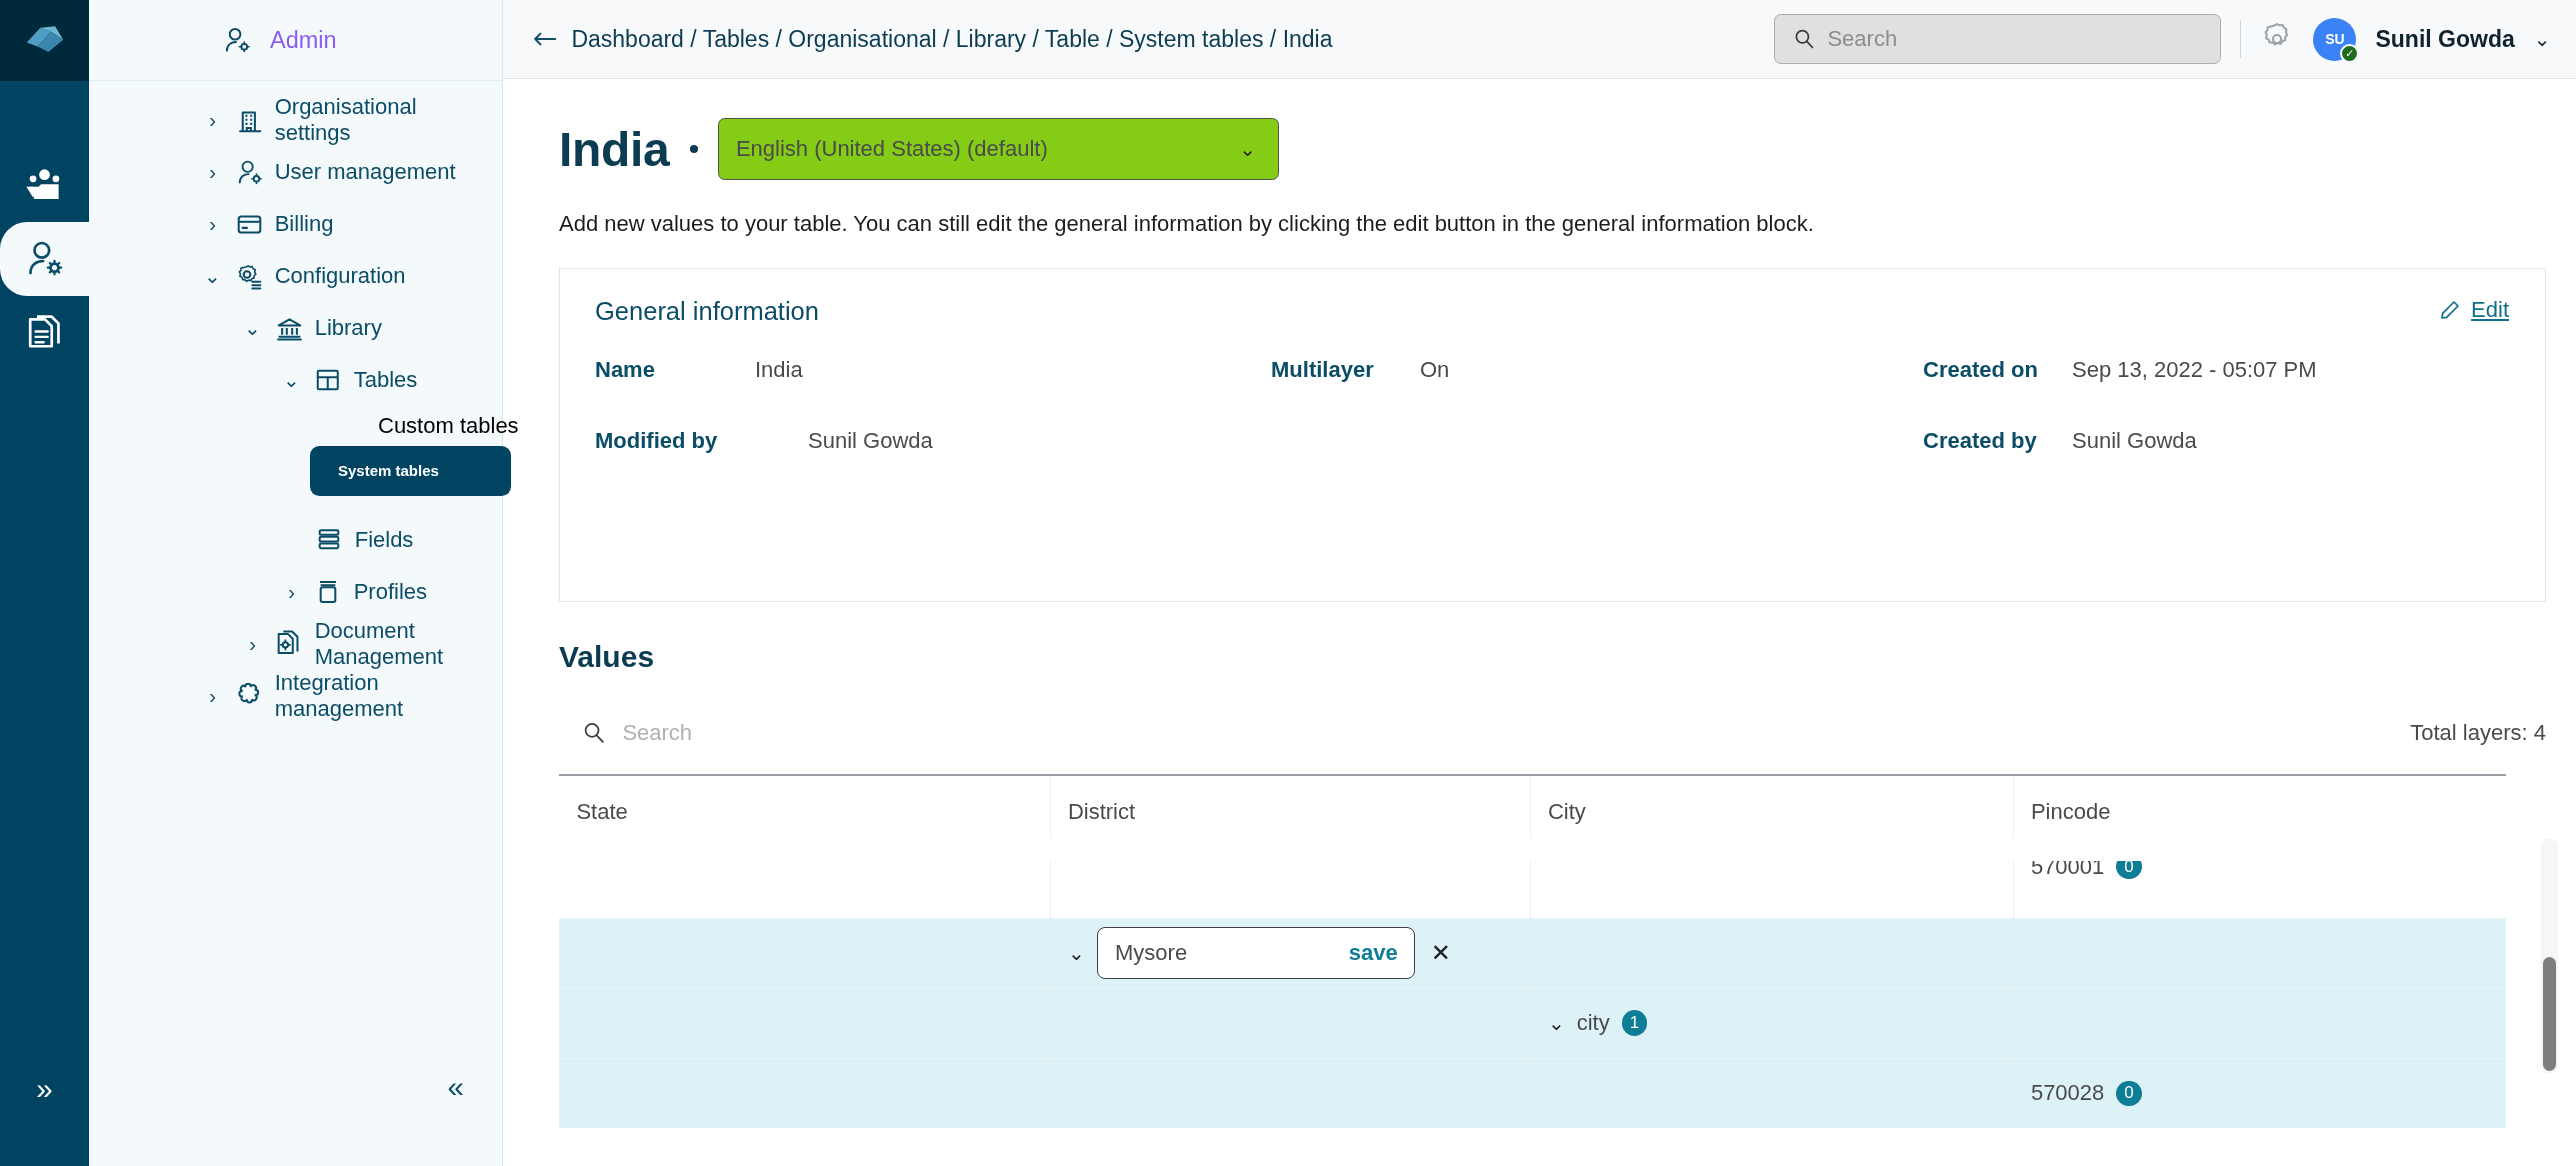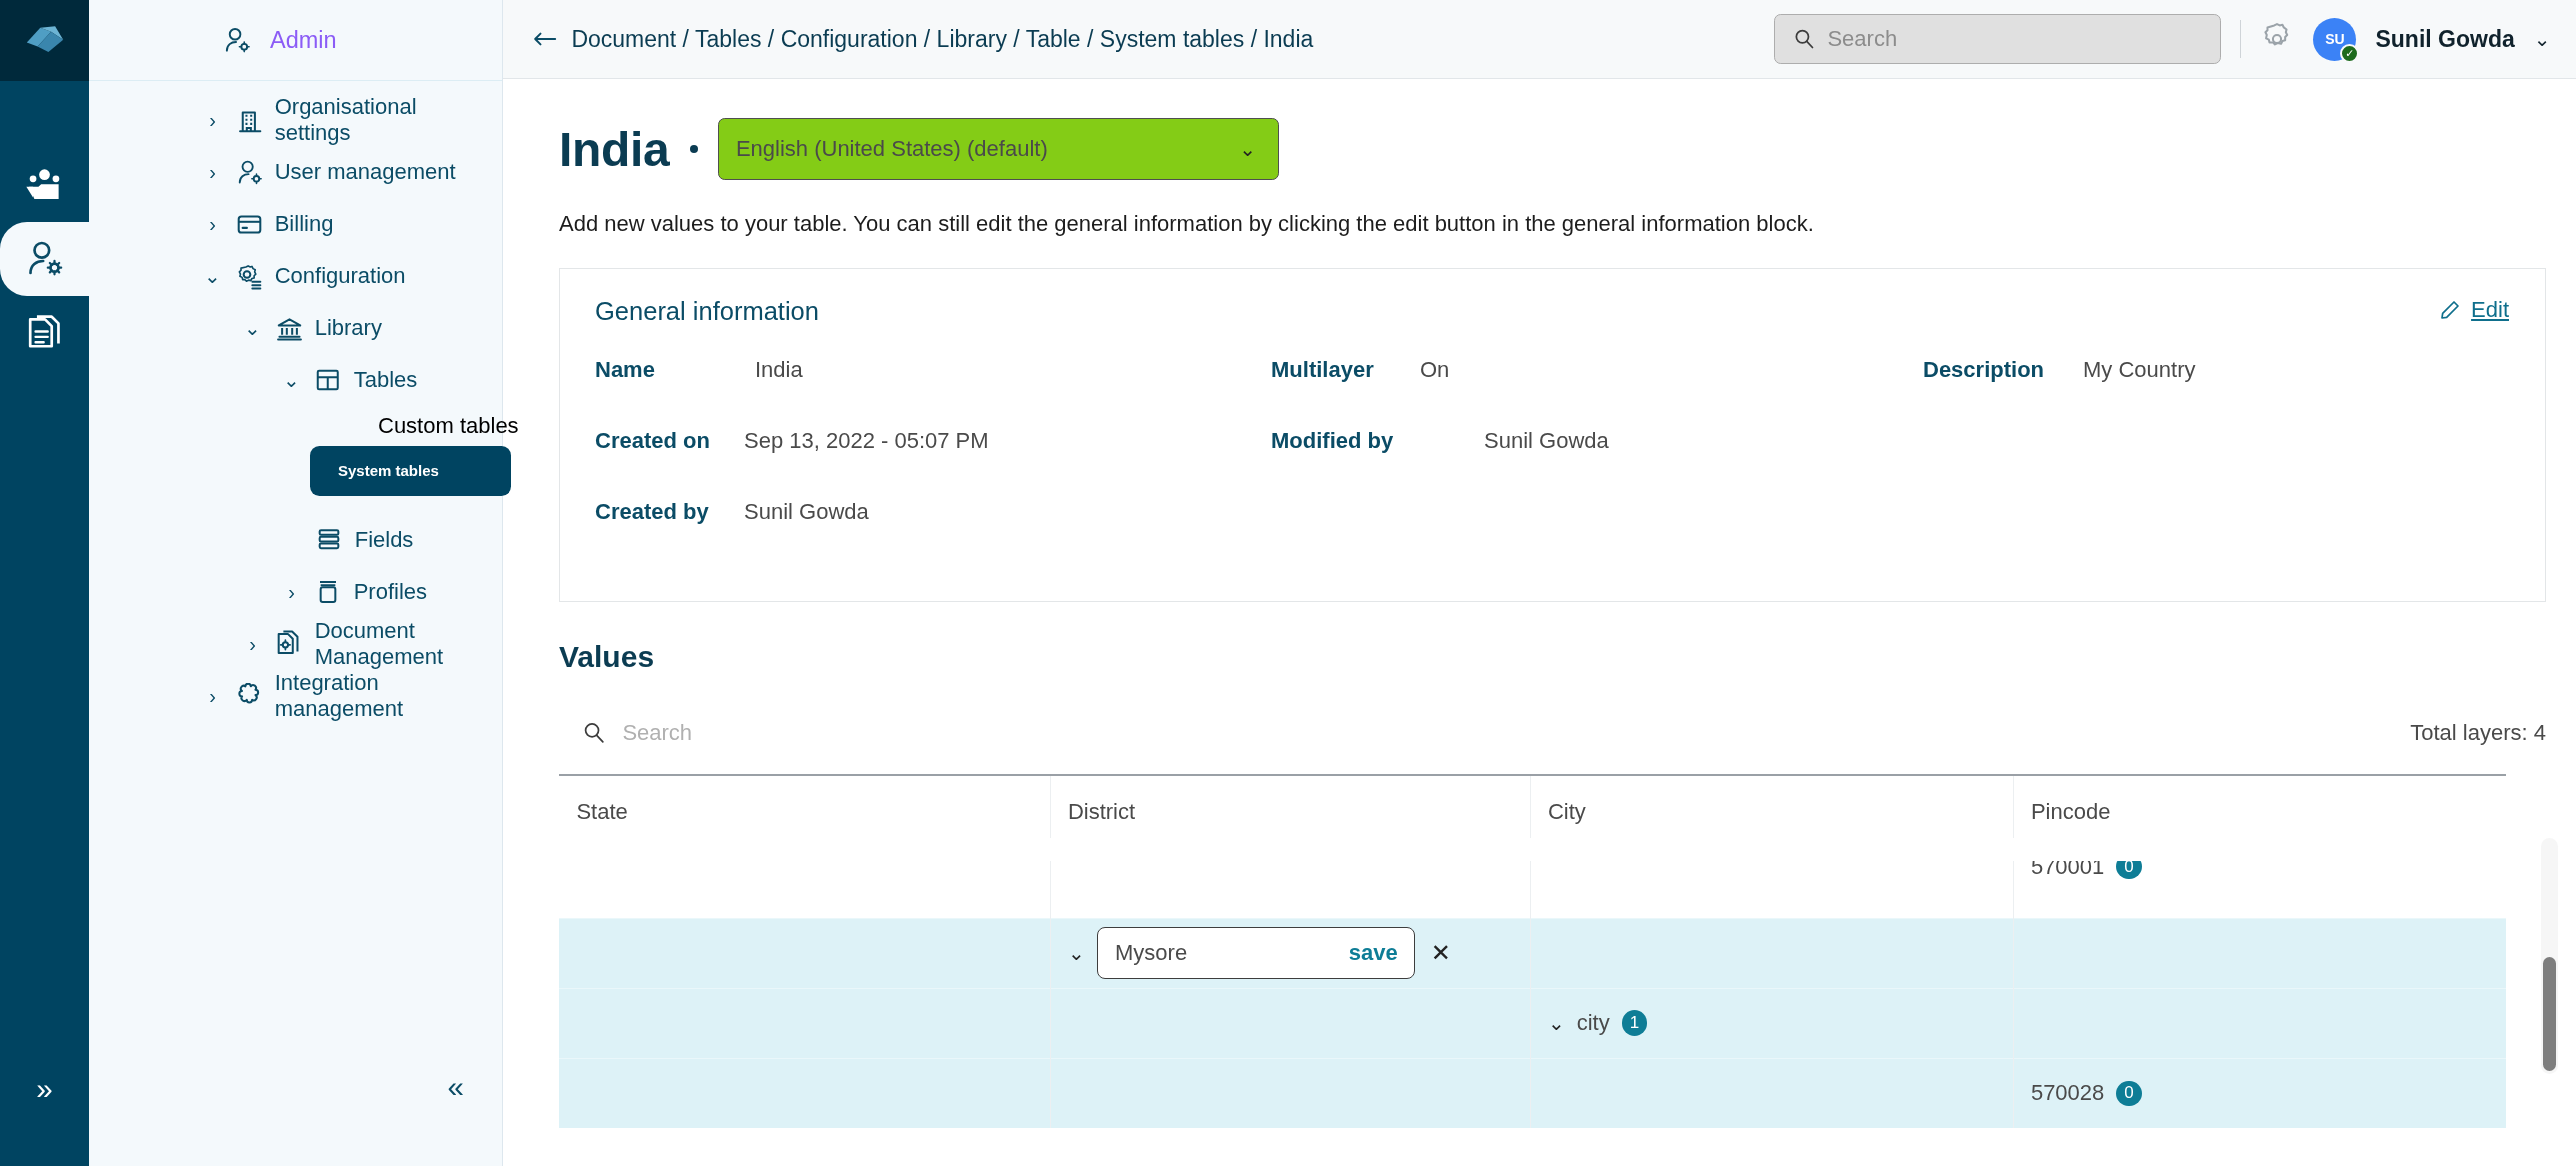--- a/index.html
+++ b/index.html
@@ -419,21 +419,21 @@
   </div>
 
   <div class="main">
 
     <div class="topbar">
       <span class="back-arrow">
         <svg width="27" height="20" viewBox="0 0 40 30" fill="none" stroke="#0b4c66" stroke-width="3">
           <path d="M36 15 H6 M14 7 L6 15 L14 23" stroke-linecap="round" stroke-linejoin="round"></path>
         </svg>
       </span>
-      <span class="crumbs">Document / Tables / Configuration / Library / Table / System tables / India</span>
+      <span class="crumbs">Dashboard / Tables / Organisational / Library / Table / System tables / India</span>
 
       <div class="topbar-right">
         <div class="search-wrap">
           <span>
             <svg width="21.5" height="21.5" viewBox="0 0 32 32" fill="none" stroke="#3c3c3c" stroke-width="2.6">
               <circle cx="14" cy="13" r="9"></circle>
               <path d="M20.5 20 L29 29" stroke-linecap="round"></path>
             </svg>
           </span>
           <input type="text" placeholder="Search" style="">
@@ -482,24 +482,20 @@
           <div class="info-pair">
             <span class="k k-name">Name</span>
             <span class="v">India</span>
           </div>
           <div class="info-pair">
             <span class="k k-multilayer">Multilayer</span>
             <span class="v">On</span>
           </div>
 
           <div class="info-pair">
-            <span class="k k-name">Description</span>
-            <span class="v">My Country</span>
-          </div>
-          <div class="info-pair">
             <span class="k k-createdon">Created on</span>
             <span class="v">Sep 13, 2022 - 05:07 PM</span>
           </div>
           <div class="info-pair">
             <span class="k k-modby">Modified by</span>
             <span class="v">Sunil Gowda</span>
           </div>
 
           <div class="info-pair"></div>
           <div class="info-pair">

